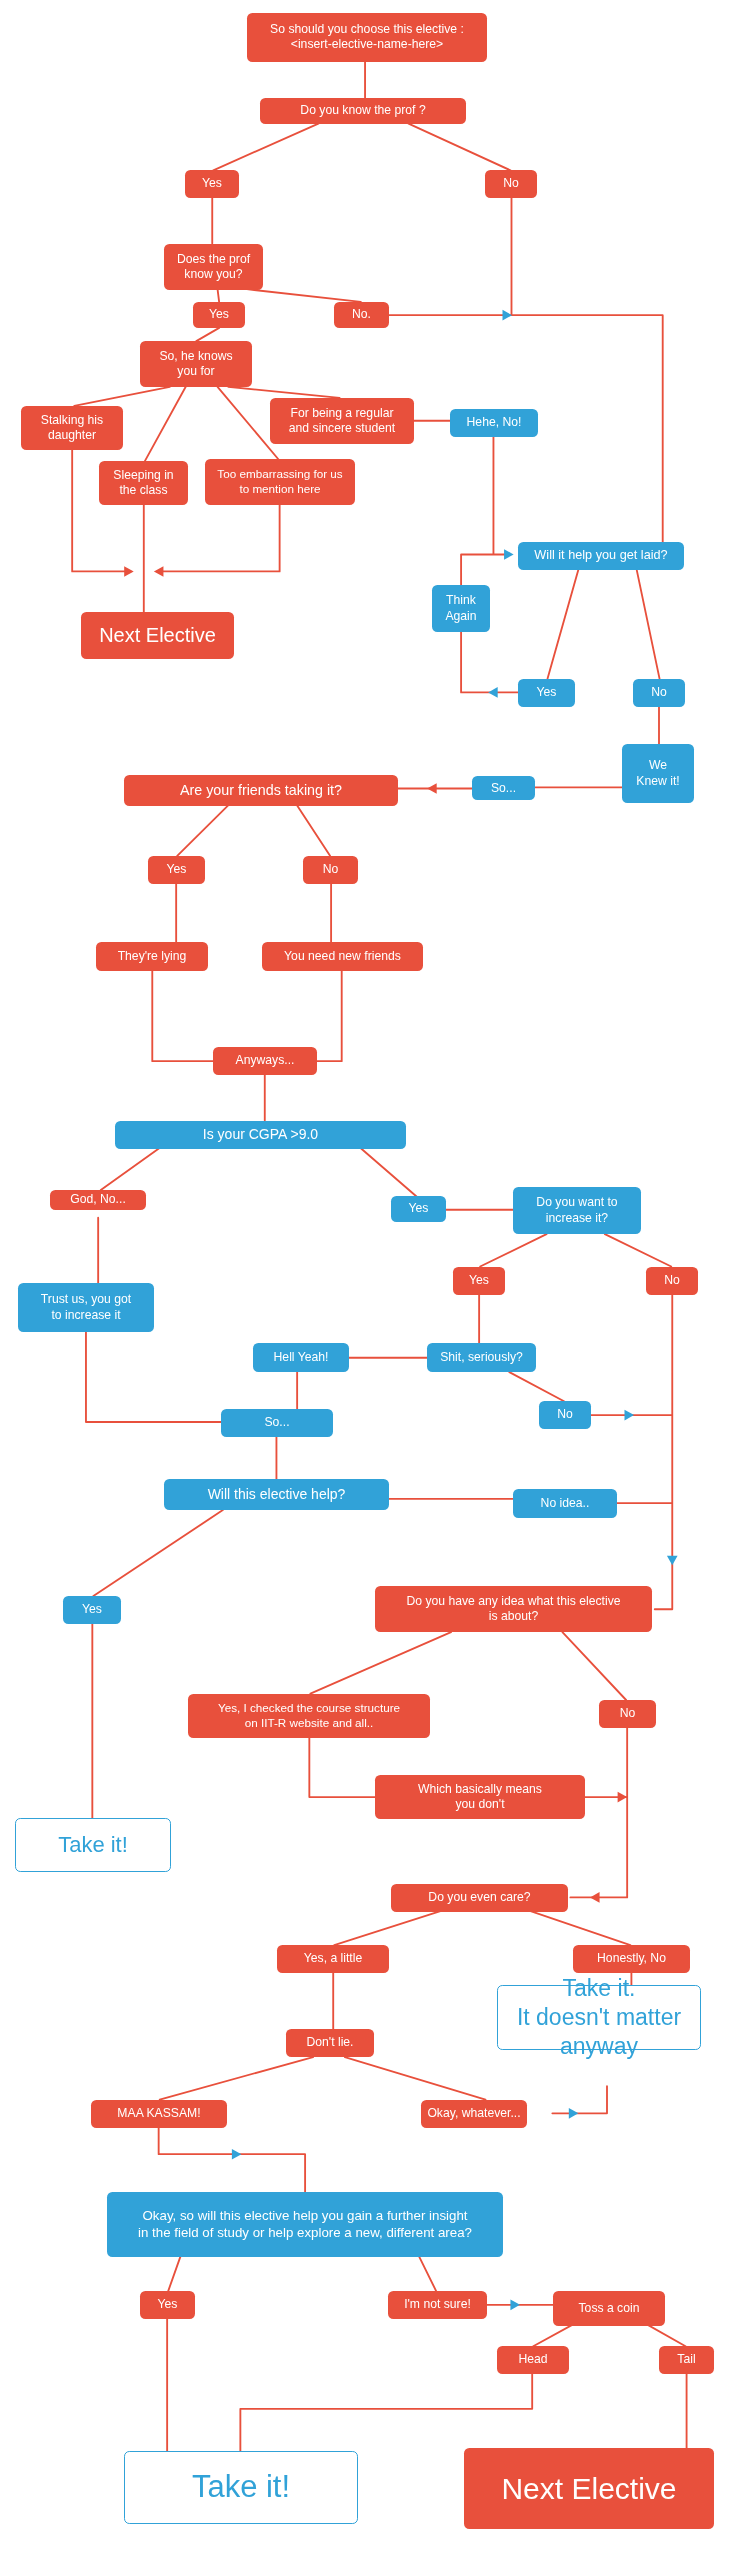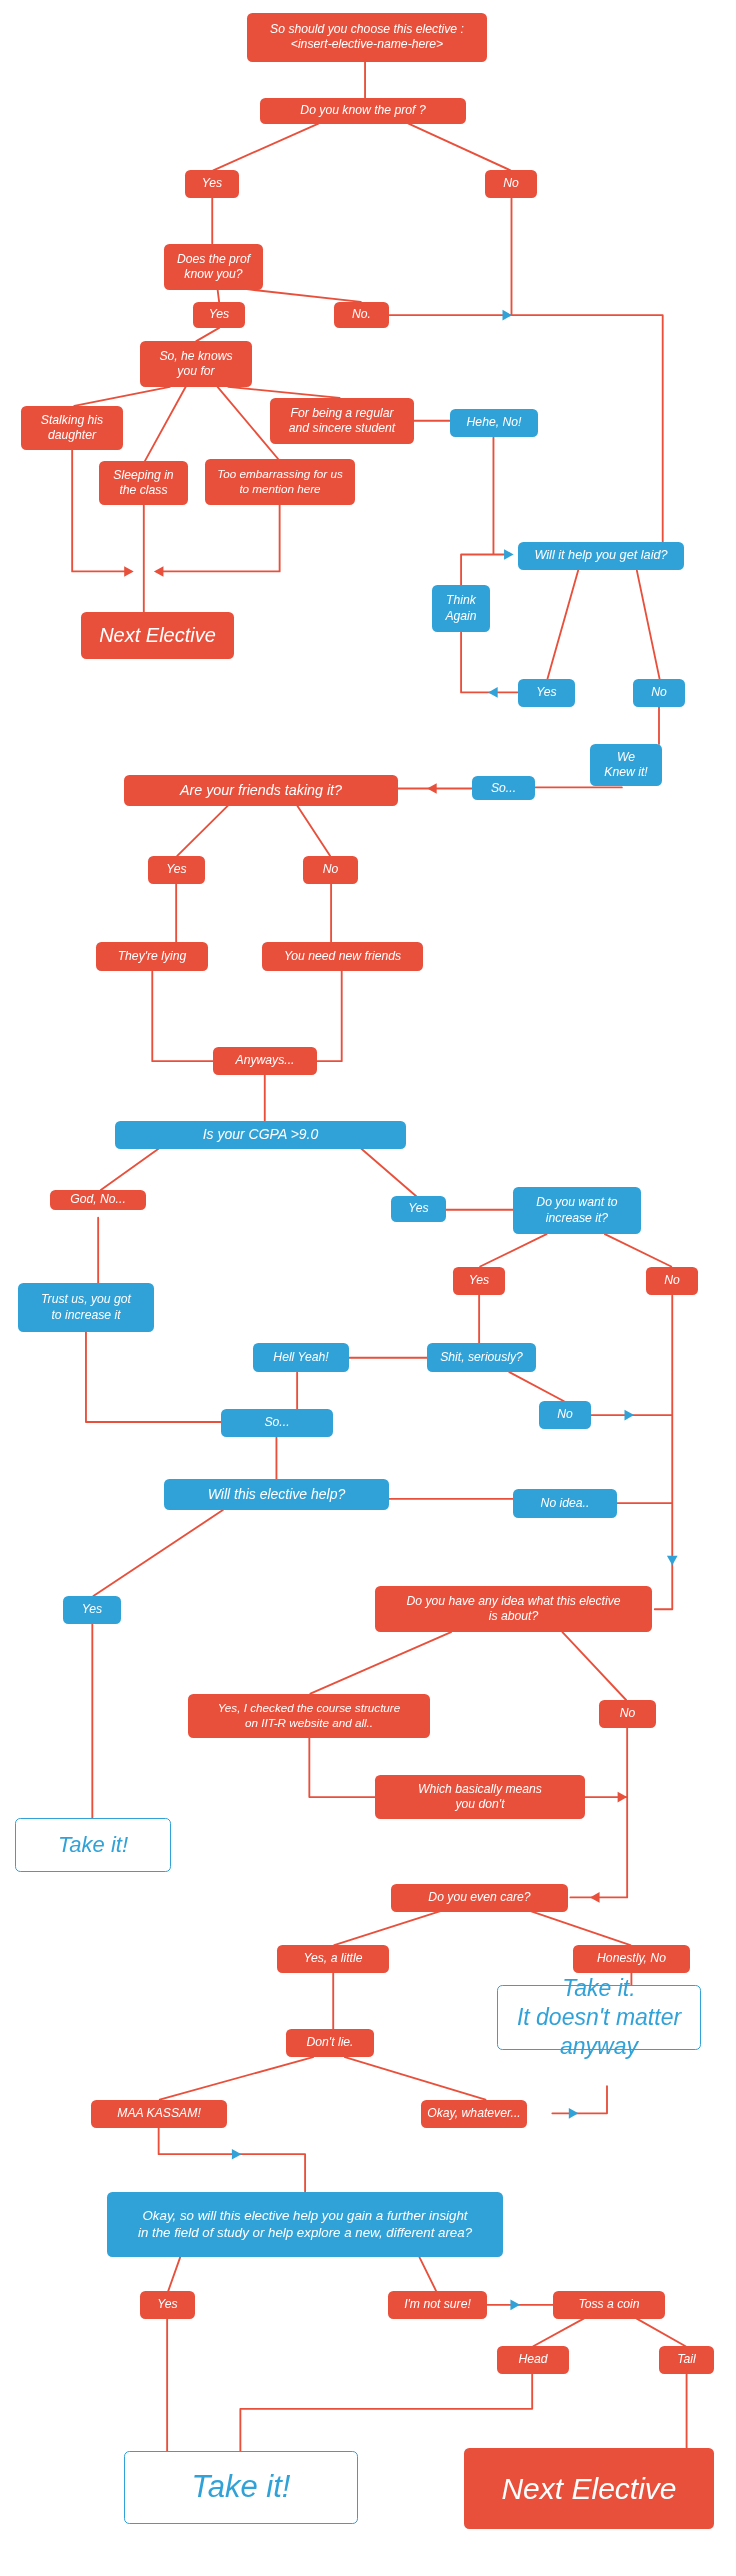--- a/index.html
+++ b/index.html
@@ -1,21 +1,21 @@
 <!DOCTYPE html>
 <html style="font-size:8.5px"><head>
 <meta charset="utf-8">
 <style>
   html,body{margin:0;padding:0;background:#ffffff;}
   #canvas{position:relative;width:737px;height:2576px;background:#ffffff;overflow:hidden;
           font-family:"Liberation Sans",sans-serif;}
   #wires{position:absolute;left:0;top:0;width:737px;height:2576px;}
   .node{position:absolute;display:flex;align-items:center;justify-content:center;
         text-align:center;border-radius:5.3px;white-space:pre-line;line-height:1.25;
-        padding:2.1px 5.3px;box-sizing:border-box;color:#ffffff;font-size:12.2px;font-style:italic;}
+        padding:2.1px 5.3px;box-sizing:border-box;color:#ffffff;font-size:12.2px;}
   .red{background:#e8503c;}
   .blue{background:#31a2d8;}
   .outline{background:#ffffff;border:1.6px solid #31a2d8;color:#31a2d8;}
 </style>
 </head>
 <body>
 
 <div id="canvas">
 
   <svg id="wires" viewBox="0 0 1389 4855" xmlns="http://www.w3.org/2000/svg">
@@ -106,21 +106,21 @@
   <div class="node red" style="left:99px;top:461px;width:89px;height:44px">Sleeping in
 the class</div>
   <div class="node red" style="left:205px;top:459px;width:150px;height:46px;font-size:11.7px">Too embarrassing for us
 to mention here</div>
   <div class="node blue" style="left:518px;top:542px;width:166px;height:28px;font-size:12.7px">Will it help you get laid?</div>
   <div class="node blue" style="left:432px;top:585px;width:58px;height:47px">Think
 Again</div>
   <div class="node red" style="left:81px;top:612px;width:153px;height:47px;font-size:20px">Next Elective</div>
   <div class="node blue" style="left:518px;top:679px;width:57px;height:28px">Yes</div>
   <div class="node blue" style="left:633px;top:679px;width:52px;height:28px">No</div>
-  <div class="node blue" style="left:590px;top:744px;width:72px;height:42px">We
+  <div class="node blue" style="left:622px;top:744px;width:72px;height:59px">We
 Knew it!</div>
   <div class="node blue" style="left:472px;top:776px;width:63px;height:24.4px">So...</div>
   <div class="node red" style="left:124px;top:775px;width:274px;height:31px;font-size:14.3px">Are your friends taking it?</div>
   <div class="node red" style="left:148px;top:856px;width:57px;height:28px">Yes</div>
   <div class="node red" style="left:303px;top:856px;width:55px;height:28px">No</div>
   <div class="node red" style="left:96px;top:942px;width:112px;height:29px">They're lying</div>
   <div class="node red" style="left:262px;top:942px;width:161px;height:29px">You need new friends</div>
   <div class="node red" style="left:213px;top:1047px;width:104px;height:28px">Anyways...</div>
   <div class="node blue" style="left:115px;top:1121px;width:291px;height:28px;font-size:14px">Is your CGPA &gt;9.0</div>
   <div class="node red" style="left:50px;top:1190px;width:96px;height:20px">God, No...</div>
@@ -151,20 +151,20 @@
   <div class="node red" style="left:573px;top:1945px;width:117px;height:28px">Honestly, No</div>
   <div class="node red" style="left:286px;top:2029px;width:88px;height:28px">Don't lie.</div>
   <div class="node outline" style="left:497px;top:1985px;width:204px;height:65px;font-size:23px">Take it.
 It doesn't matter anyway</div>
   <div class="node red" style="left:91px;top:2100px;width:136px;height:28px">MAA KASSAM!</div>
   <div class="node red" style="left:421px;top:2100px;width:106px;height:28px">Okay, whatever...</div>
   <div class="node blue" style="left:107px;top:2192px;width:396px;height:65px;font-size:13.3px">Okay, so will this elective help you gain a further insight
 in the field of study or help explore a new, different area?</div>
   <div class="node red" style="left:140px;top:2291px;width:55px;height:28px">Yes</div>
   <div class="node red" style="left:388px;top:2291px;width:99px;height:28px">I'm not sure!</div>
-  <div class="node red" style="left:553px;top:2291px;width:112px;height:28px">Toss a coin</div>
+  <div class="node red" style="left:553px;top:2291px;width:112px;height:35px">Toss a coin</div>
   <div class="node red" style="left:497px;top:2346px;width:72px;height:28px">Head</div>
   <div class="node red" style="left:659px;top:2346px;width:55px;height:28px">Tail</div>
   <div class="node outline" style="left:124px;top:2451px;width:234px;height:73px;font-size:31px">Take it!</div>
   <div class="node red" style="left:464px;top:2448px;width:250px;height:81px;font-size:30px">Next Elective</div>
 
 </div>
 
 
 </body></html>

